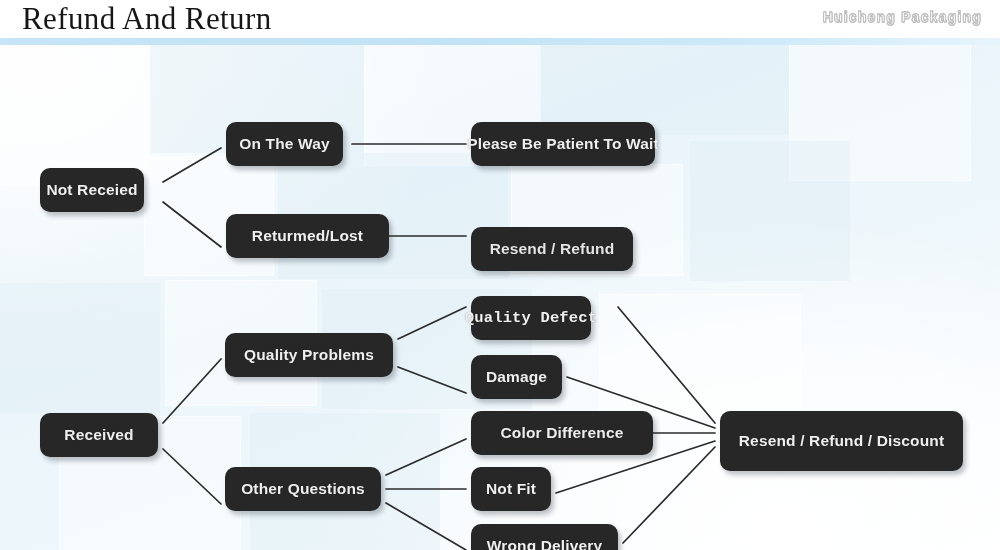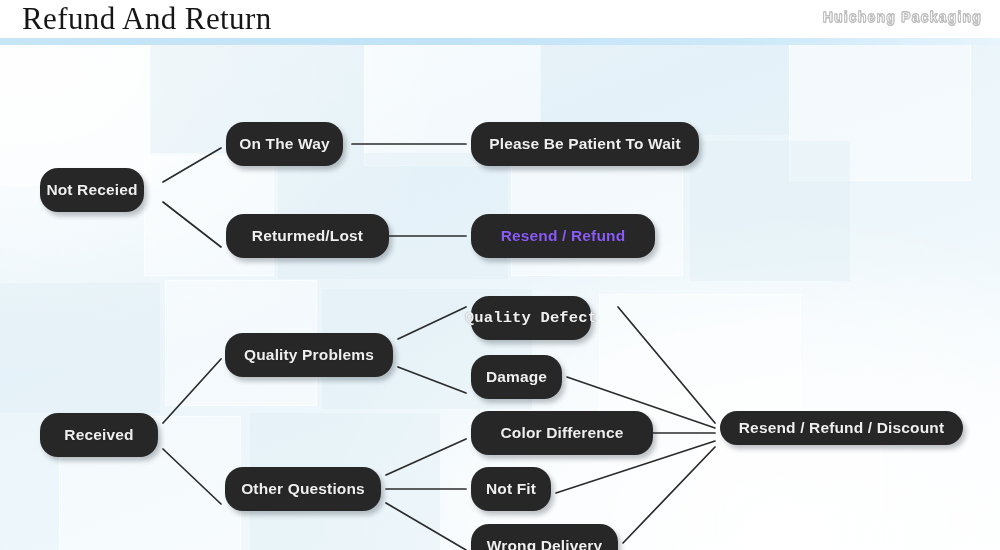--- a/index.html
+++ b/index.html
@@ -86,21 +86,21 @@
     left: 0; top: 0;
     width: 1000px; height: 505px;
     z-index: 5;
   }
 
   
   .node {
     position: absolute;
     box-sizing: border-box;
     background: #272727;
-    border-radius: 18px;
+    border-radius: 10px;
     color: #efefef;
     font-family: "Liberation Sans", sans-serif;
     font-size: 15.5px;
     font-weight: 700;
     letter-spacing: 0.15px;
     display: flex;
     align-items: center;
     justify-content: center;
     padding: 8px 14px;
     white-space: nowrap;
@@ -166,24 +166,24 @@
     <div id="node-layer">
         <div class="node" style="left: 40px; top: 123px; width: 104px; height: 44px; background: rgb(39, 39, 39); color: rgb(239, 239, 239);">
           <span>Not Receied</span>
         </div>
         <div class="node" style="left: 226px; top: 77px; width: 117px; height: 44px; background: rgb(39, 39, 39); color: rgb(239, 239, 239);">
           <span>On The Way</span>
         </div>
         <div class="node" style="left: 226px; top: 169px; width: 163px; height: 44px; background: rgb(39, 39, 39); color: rgb(239, 239, 239);">
           <span>Returmed/Lost</span>
         </div>
-        <div class="node" style="left: 471px; top: 77px; width: 228px; height: 44px; background: rgb(39, 39, 39); color: rgb(239, 239, 239);">
+        <div class="node" style="left: 471px; top: 77px; width: 184px; height: 44px; background: rgb(39, 39, 39); color: rgb(239, 239, 239);">
           <span>Please Be Patient To Wait</span>
         </div>
-        <div class="node" style="left: 471px; top: 169px; width: 184px; height: 44px; background: rgb(39, 39, 39); color: #8b5cf6;">
+        <div class="node" style="left: 471px; top: 182px; width: 162px; height: 44px; background: rgb(39, 39, 39); color: #e5e5e5;">
           <span>Resend / Refund</span>
         </div>
         <div class="node" style="left: 40px; top: 368px; width: 118px; height: 44px; background: rgb(39, 39, 39); color: rgb(239, 239, 239);">
           <span>Received</span>
         </div>
         <div class="node" style="left: 225px; top: 288px; width: 168px; height: 44px; background: rgb(39, 39, 39); color: rgb(239, 239, 239);">
           <span>Quality Problems</span>
         </div>
         <div class="node" style="left: 225px; top: 422px; width: 156px; height: 44px; background: rgb(39, 39, 39); color: rgb(239, 239, 239);">
           <span>Other Questions</span>
@@ -196,19 +196,19 @@
         </div>
         <div class="node" style="left: 471px; top: 366px; width: 182px; height: 44px; background: rgb(39, 39, 39); color: rgb(239, 239, 239);">
           <span>Color Difference</span>
         </div>
         <div class="node" style="left: 471px; top: 422px; width: 80px; height: 44px; background: rgb(39, 39, 39); color: rgb(239, 239, 239);">
           <span>Not Fit</span>
         </div>
         <div class="node" style="left: 471px; top: 479px; width: 147px; height: 44px; background: rgb(39, 39, 39); color: rgb(239, 239, 239);">
           <span>Wrong Delivery</span>
         </div>
-        <div class="node" style="left: 720px; top: 366px; width: 243px; height: 34px; background: rgb(39, 39, 39); color: rgb(239, 239, 239); text-align: center;">
+        <div class="node" style="left: 720px; top: 366px; width: 243px; height: 60px; background: rgb(39, 39, 39); color: rgb(239, 239, 239); text-align: center;">
           <span>Resend / Refund / Discount</span>
         </div>
       </div>
 
   </div>
 </div>
 
 </body></html>

